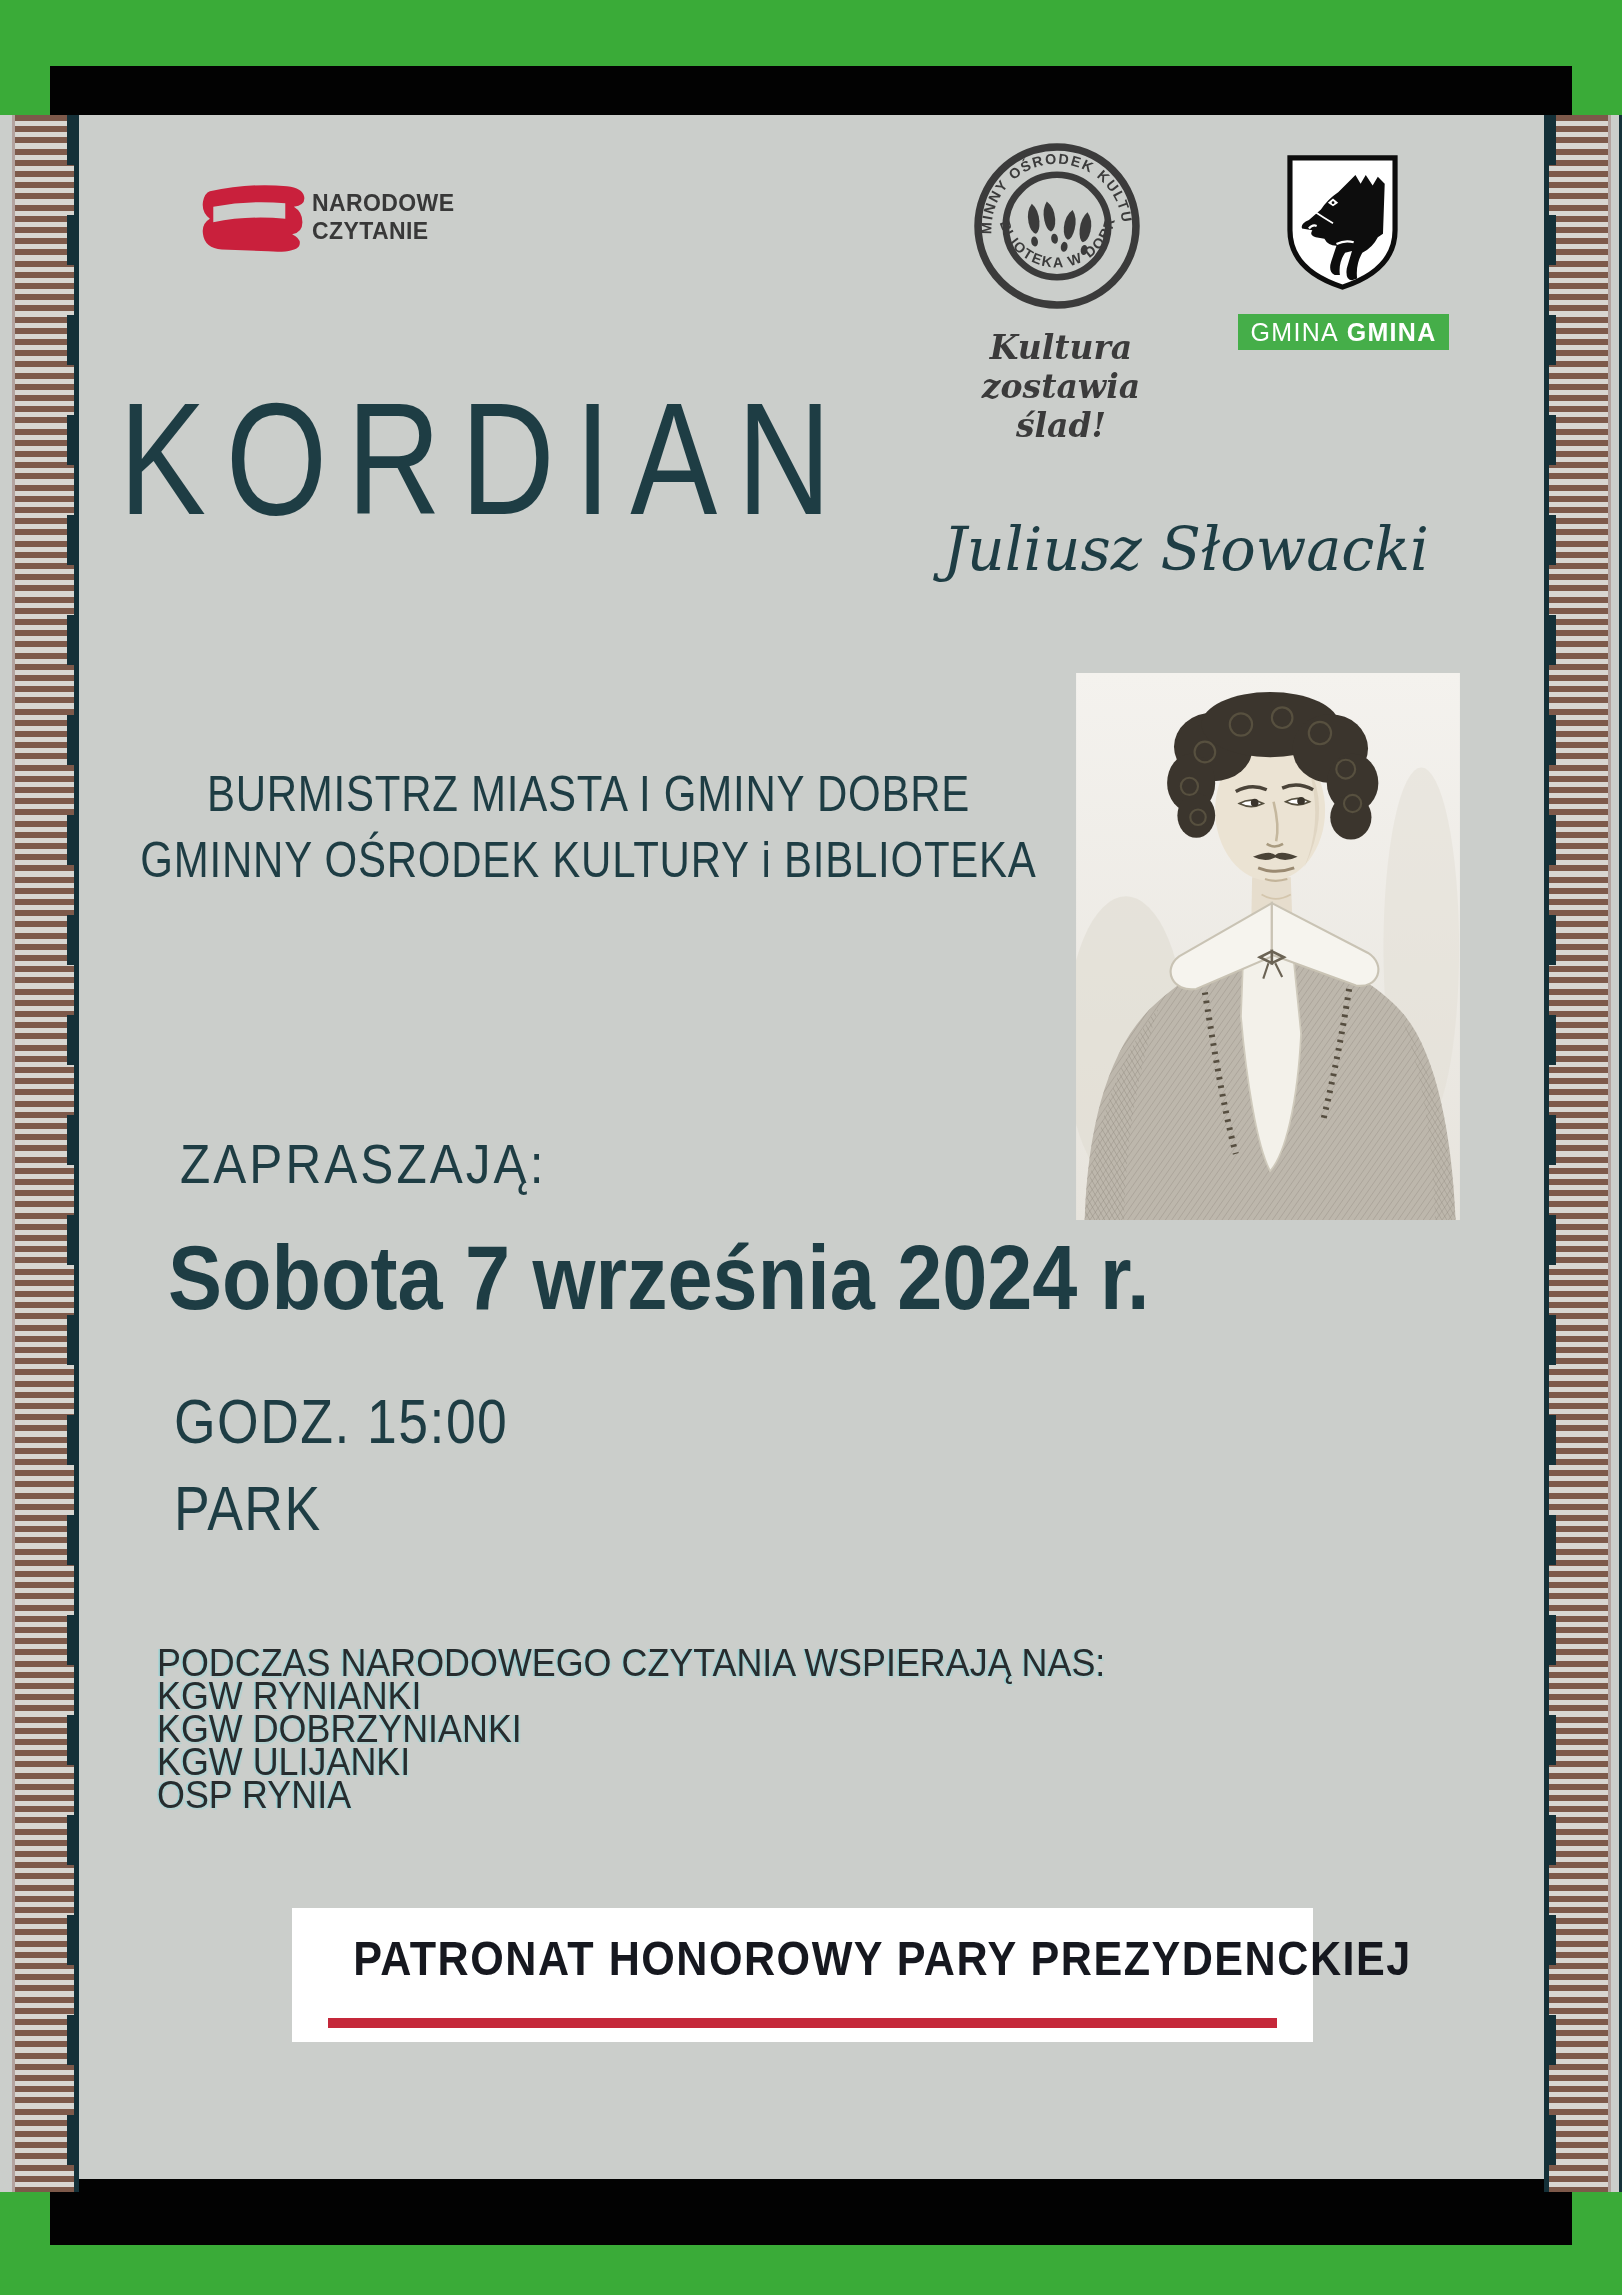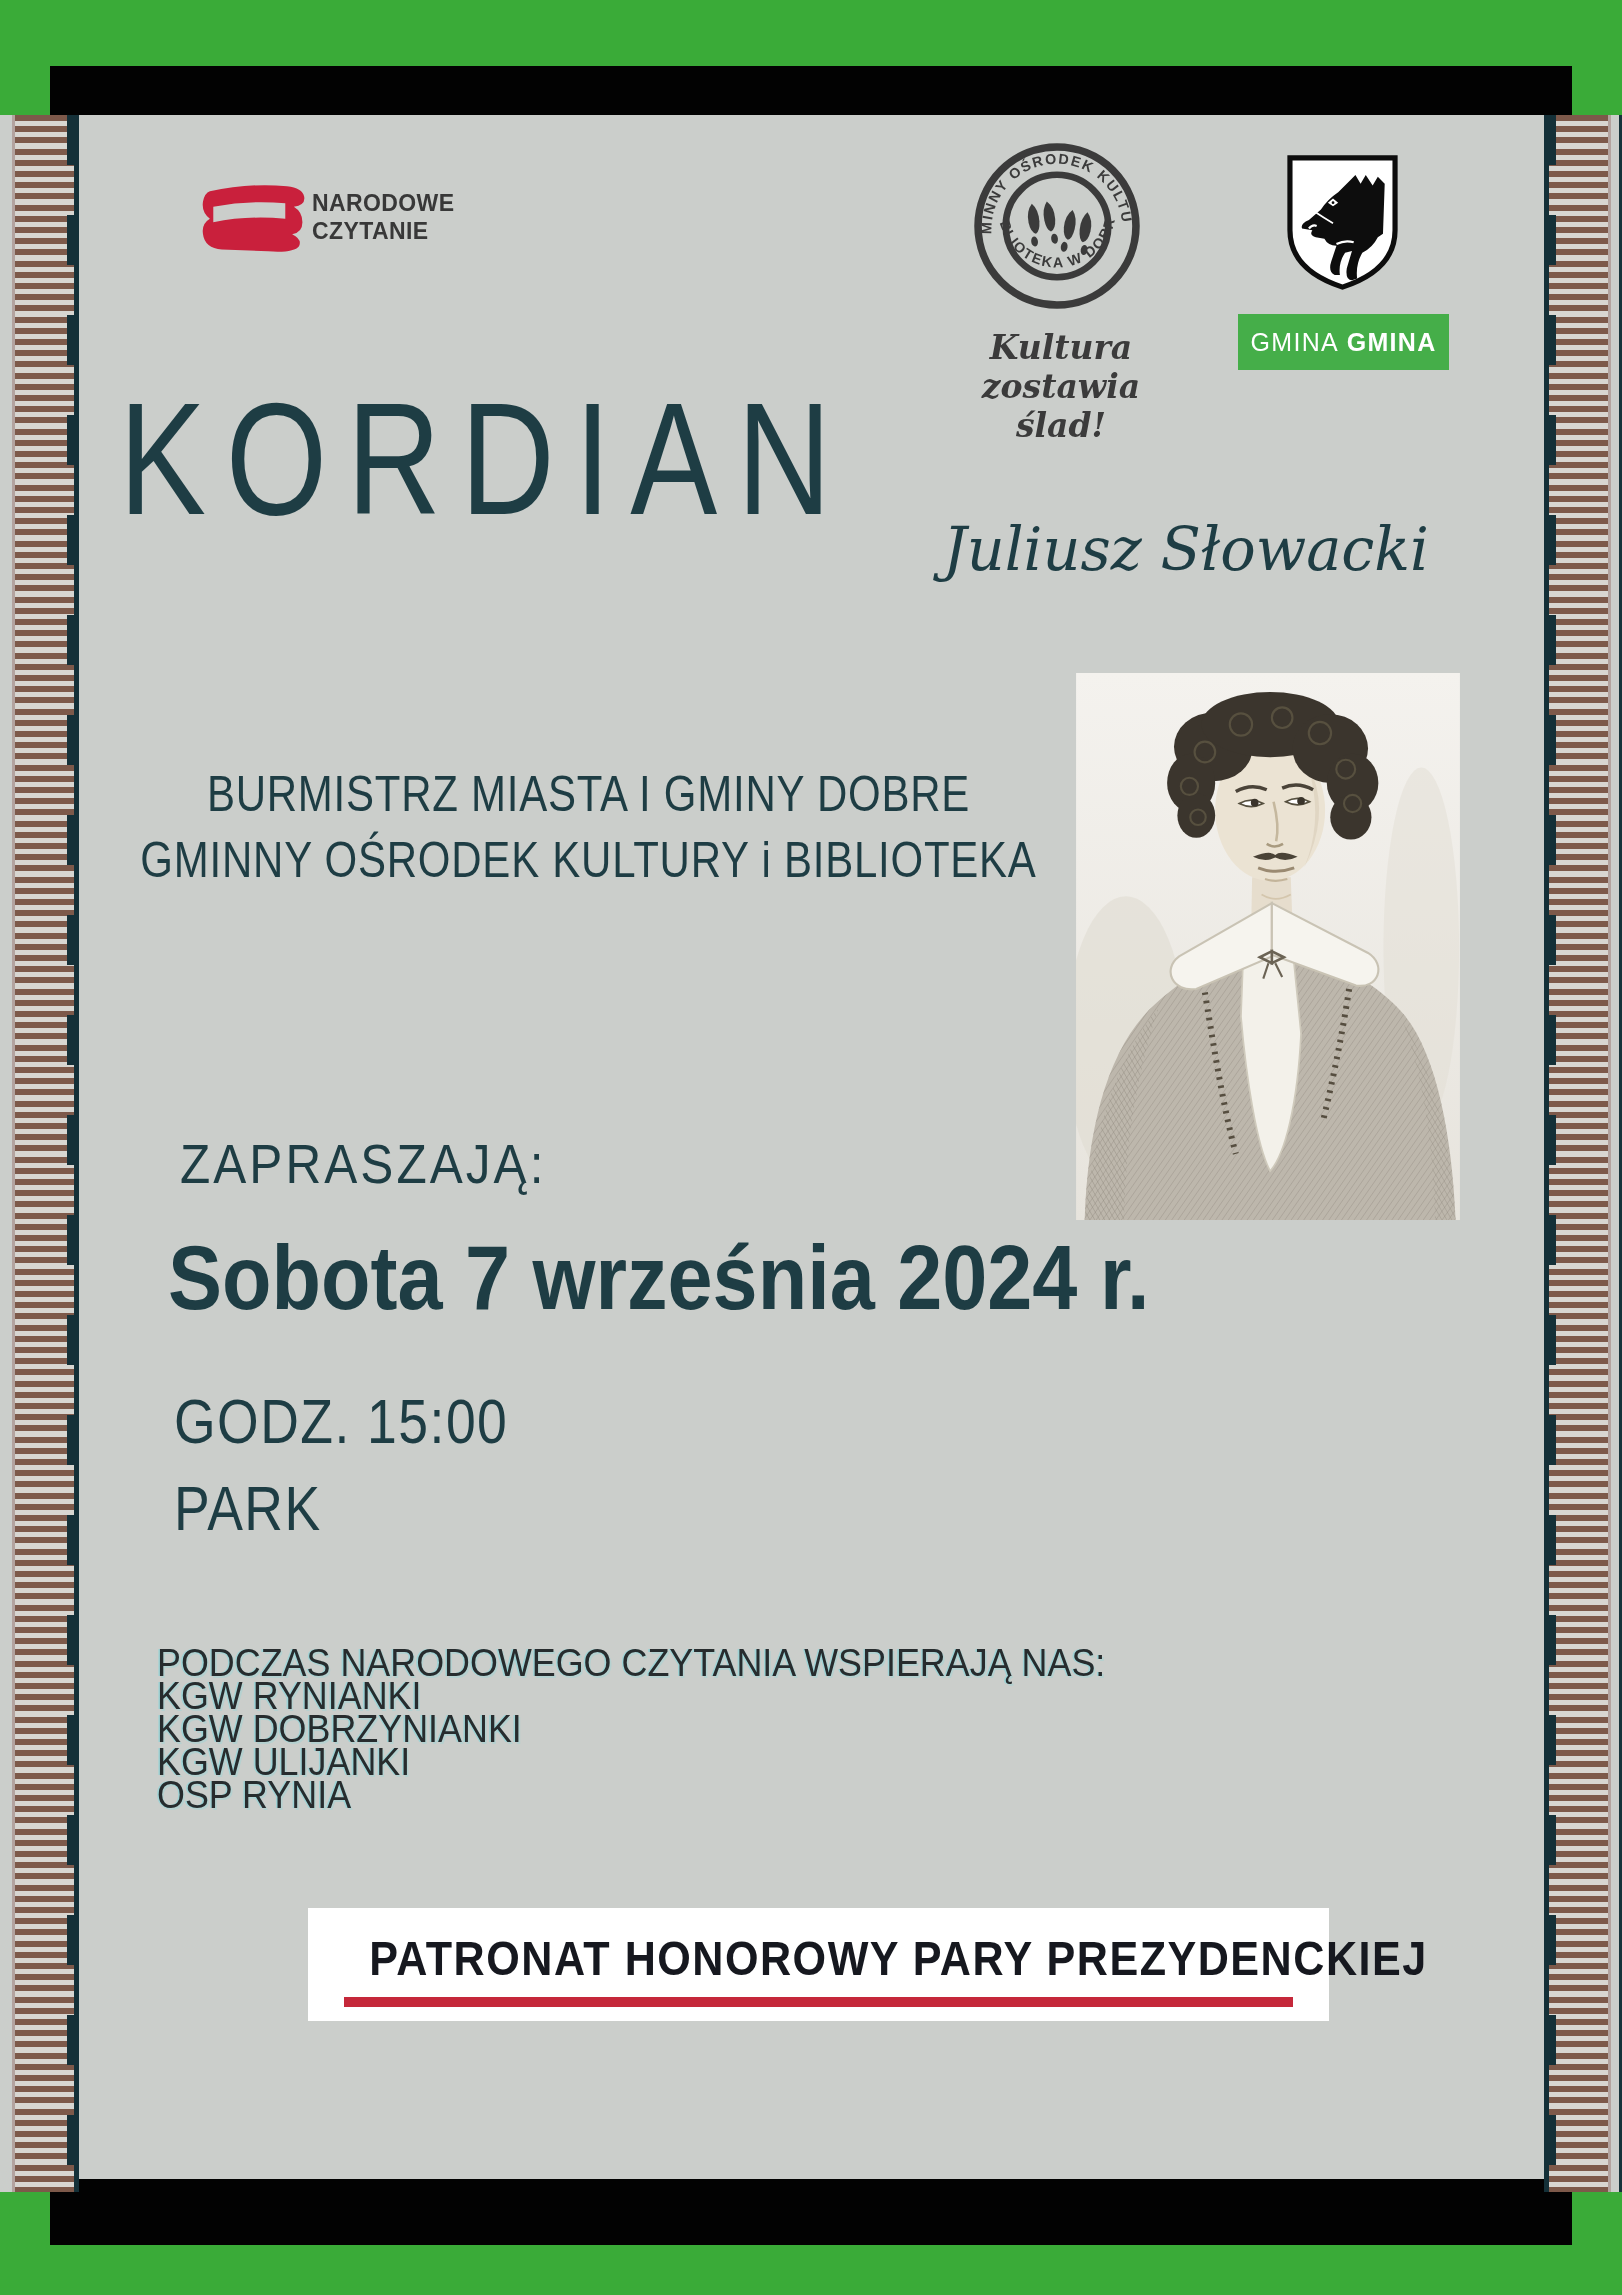--- a/index.html
+++ b/index.html
@@ -29,21 +29,21 @@
   #edge-line-right{left:1619px;top:115px;width:4.3px;height:2077px;background:#15323a;}
 
   
   #nc-logo{left:196px;top:181px;display:flex;align-items:center;}
   #nc-text{font-size:23px;font-weight:bold;line-height:28px;color:#383838;letter-spacing:0.4px;}
   #gok-logo{left:973px;top:142px;}
   #gok-tagline{left:932px;top:328px;width:258px;text-align:center;
     font-family:"DejaVu Serif", serif;font-style:italic;font-weight:bold;
     font-size:33px;color:#3b3b3b;}
   #coa{left:1283px;top:151px;}
-  #gmina-badge{left:1238px;top:314px;width:211px;height:56px;background:#45ae49;
+  #gmina-badge{left:1238px;top:314px;width:211px;height:36px;background:#45ae49;
     display:flex;align-items:center;justify-content:center;gap:7.7px;
     color:#ffffff;font-size:25px;letter-spacing:1.3px;}
   #gmina-badge .bold{font-weight:bold;}
 
   
   #title-main{left:119px;top:368px;font-size:159px;font-weight:100;
     letter-spacing:24px;color:#1e3d44;transform:scaleX(.82);transform-origin:left top;
     white-space:nowrap;}
   #title-author{right:194px;top:515px;font-family:"DejaVu Serif", serif;
     font-style:italic;font-size:59px;color:#1e3d44;white-space:nowrap;}
@@ -65,21 +65,21 @@
     transform:scaleX(.85);transform-origin:left top;white-space:nowrap;}
   #event-place{left:174px;top:1472px;font-size:63px;letter-spacing:1.7px;
     transform:scaleX(.85);transform-origin:left top;white-space:nowrap;}
 
   
   #supporters{left:157px;top:1646px;font-size:39px;line-height:33px;color:#272c2e;
     transform:scaleX(.92);transform-origin:left top;white-space:nowrap;
     text-shadow:-1.7px 0 0 rgba(141,214,218,.7), 1.7px 1.7px 0 rgba(141,214,218,.35);}
 
   
-  #banner{left:308px;top:1908px;width:1021px;height:113px;background:#ffffff;}
+  #banner{left:292px;top:1908px;width:1021px;height:134px;background:#ffffff;}
   #banner-text{position:absolute;left:0;right:0;top:22.3px;text-align:center;
     font-size:49px;font-weight:bold;letter-spacing:1.7px;color:#16181f;
     transform:scaleX(.88);white-space:nowrap;}
   #banner-rule{position:absolute;left:36px;right:36px;bottom:13.7px;height:10.3px;background:#c5283a;}
 </style>
 </head>
 <body>
 
 <div class="abs" id="poster-bg"></div>
 <div class="abs" id="bar-top"></div>

